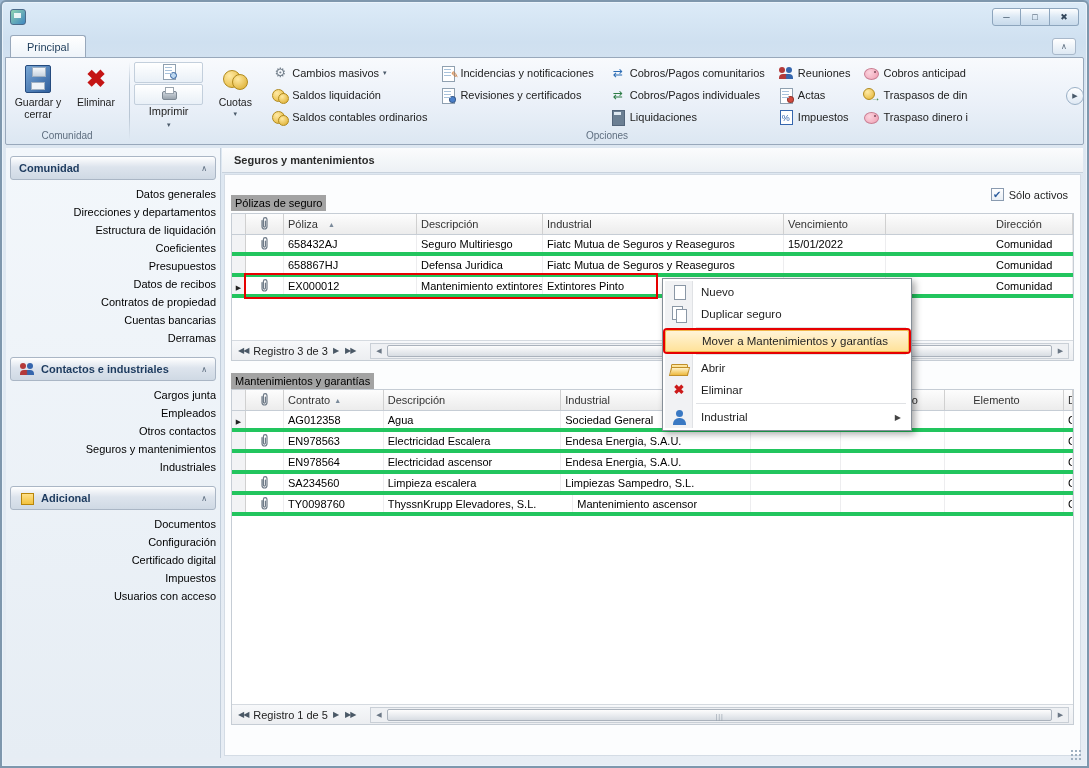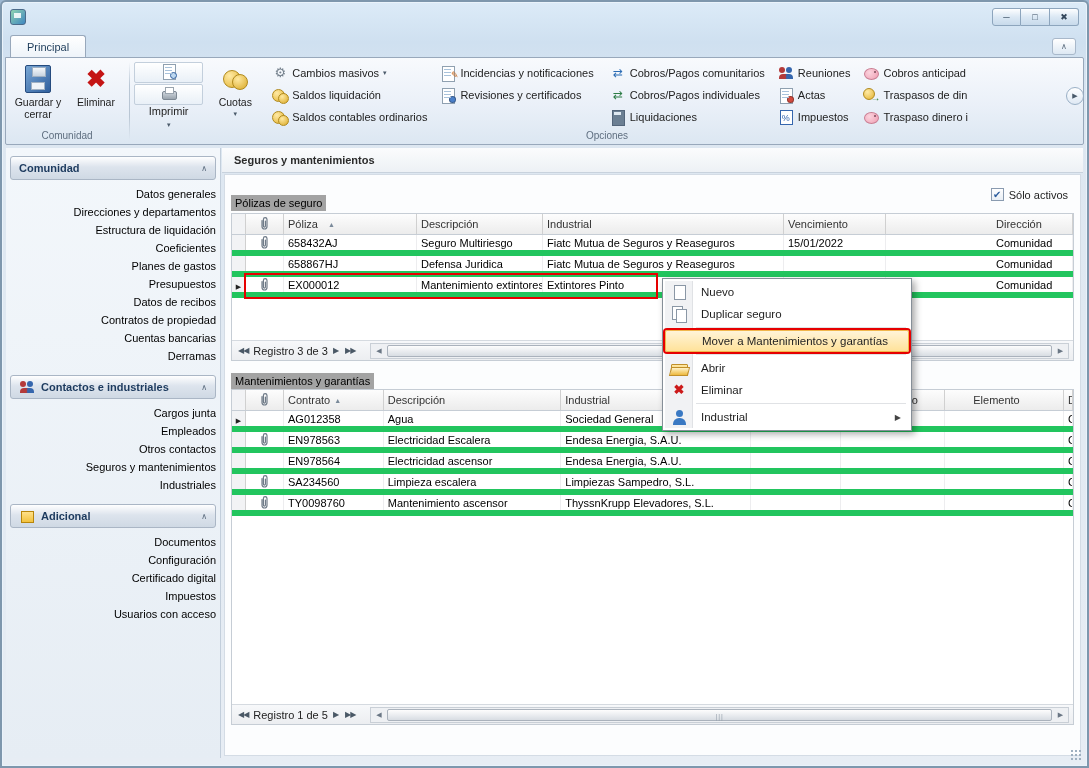--- a/index.html
+++ b/index.html
@@ -135,21 +135,21 @@
   .lab2 { top:198px; }
 
   .grid { position:absolute; left:6px; right:6px; background:#fff; border:1px solid #c6cdd5;
     display:flex; flex-direction:column; overflow:hidden; }
   .g1 { top:38px; height:148px; }
   .g2 { top:214px; height:336px; }
   .gh { display:flex; height:21px; flex:none; background:linear-gradient(#fdfdfd,#ececec); border-bottom:1px solid #c6cdd5; }
   .gh .cell { border-right:1px solid #d0d0d0; padding:0 4px; display:flex; align-items:center; gap:4px;
     color:#333; white-space:nowrap; overflow:hidden; }
   .gbody { flex:none; }
-  .grow { display:flex; height:21px; border-bottom:6px solid #22c55e; background:#fff;justify-content:flex-end; }
+  .grow { display:flex; height:21px; border-bottom:4px solid #22c55e; background:#fff; }
   .grow .cell { border-right:1px solid #ededef; padding:0 4px; display:flex; align-items:center;
     white-space:nowrap; overflow:hidden; color:#000; }
   .col-ind { width:14px !important; flex:none; background:#f2f3f5; border-right:1px solid #d0d0d0 !important;
     justify-content:center; padding:0 !important; }
   .col-clip { width:38px; flex:none; justify-content:center; }
   .cur::before { content:"▶"; font-size:7px; color:#222; }
   .sort { font-size:7px; color:#7a8a9a; }
   .gfill { flex:1; }
 
   .g1 .c0 { width:133px;gap:10px; } .g1 .c1 { width:126px; } .g1 .c2 { width:241px; }
@@ -380,21 +380,20 @@
       <div class="navgroup-header">
         <span>Comunidad</span>
         <span class="chev">∧</span>
       </div>
       <div class="navitems">
 
       <div class="navitem">Datos generales</div>
           <div class="navitem">Direcciones y departamentos</div>
           <div class="navitem">Estructura de liquidación</div>
           <div class="navitem">Coeficientes</div>
-          <div class="navitem">Planes de gastos</div>
           <div class="navitem">Presupuestos</div>
           <div class="navitem">Datos de recibos</div>
           <div class="navitem">Contratos de propiedad</div>
           <div class="navitem">Cuentas bancarias</div>
           <div class="navitem">Derramas</div>
         </div>
     </div>
 
     <div class="navgroup">
       <div class="navgroup-header">
@@ -671,22 +670,22 @@
               <span class="cur" style="visibility: hidden;"></span>
             </div>
             <div class="cell col-clip">
               <span class="clip">
                 <svg width="11" height="14" viewBox="0 0 11 14">
                   <path d="M3 3.5v6a2.5 2.5 0 0 0 5 0v-7a1.8 1.8 0 0 0-3.6 0v6.6a1 1 0 0 0 2 0V4" fill="none" stroke="#6f7b88" stroke-width="1.2" stroke-linecap="round"></path>
                 </svg>
               </span>
             </div>
             <div class="cell c0">TY0098760</div>
+            <div class="cell c2">ThyssnKrupp Elevadores, S.L.</div>
             <div class="cell c1">Mantenimiento ascensor</div>
-            <div class="cell c2">ThyssnKrupp Elevadores, S.L.</div>
             <div class="cell c3"></div>
             <div class="cell c4"></div>
             <div class="cell c5"></div>
             <div class="cell c6">Comunidad</div>
           </div>
         </div>
       <div class="gfill"></div>
       <div class="navrow">
         <span class="navbtn">◀◀</span>
         <span class="pager">Registro 1 de 5</span>

